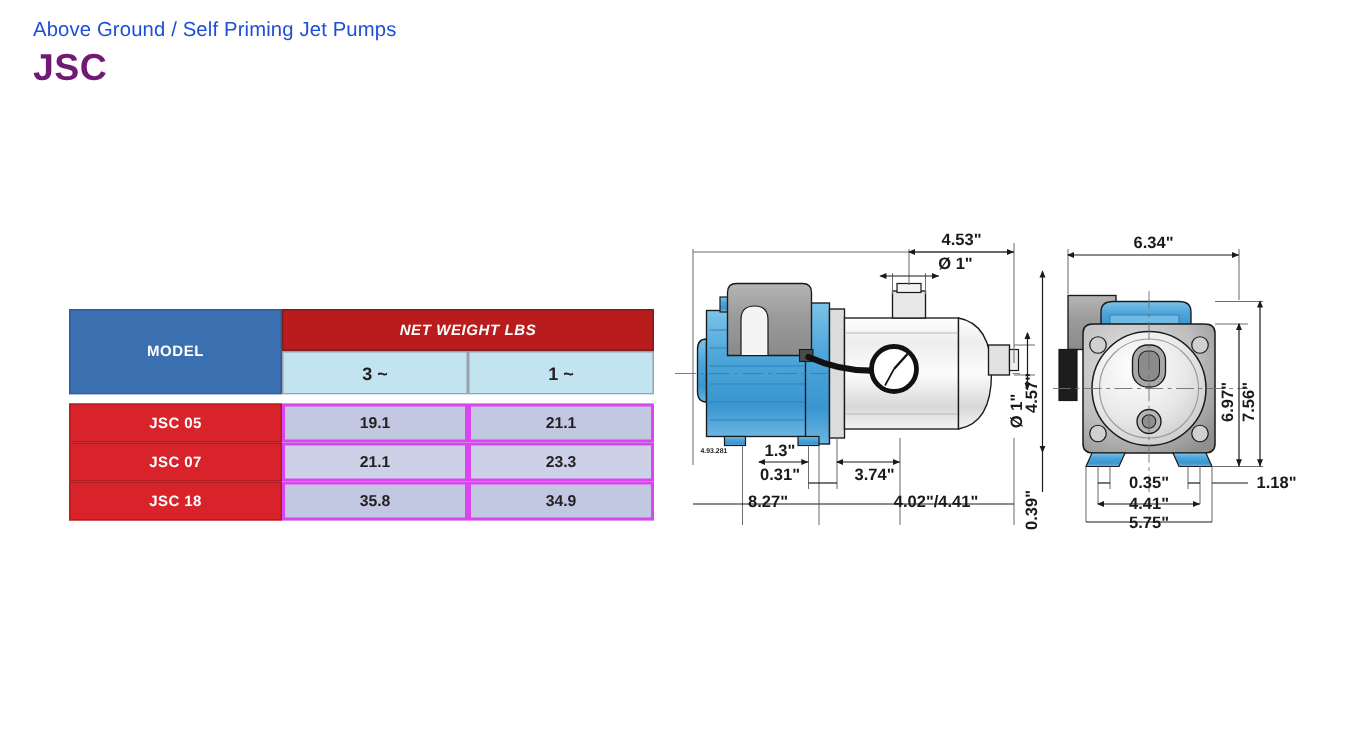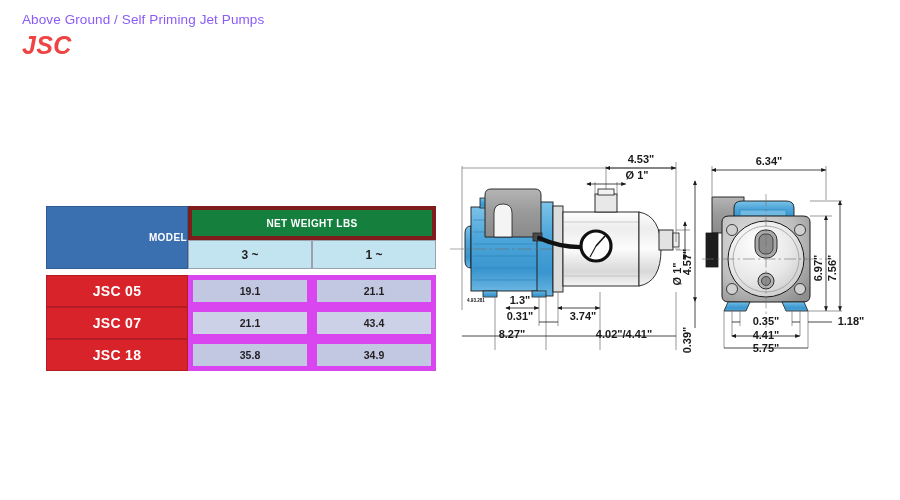--- a/index.html
+++ b/index.html
@@ -5,38 +5,38 @@
   html,body{margin:0;padding:0;}
   body{
     width:900px;height:500px;background:#ffffff;position:relative;overflow:hidden;
     font-family:"Liberation Sans","DejaVu Sans",sans-serif;
     -webkit-font-smoothing:antialiased;
   }
   .abs{position:absolute;}
 
   
   #header{left:22px;top:12px;}
-  #subtitle{font-size:13.5px;color:#8b5cf6;letter-spacing:.1px;white-space:nowrap;}
-  #family{font-size:25px;font-weight:bold;color:#ef4444;margin-top:4px;letter-spacing:.3px;font-style:italic;}
+  #subtitle{font-size:13.5px;color:#1d4ed8;letter-spacing:.1px;white-space:nowrap;}
+  #family{font-size:25px;font-weight:bold;color:#701a75;margin-top:4px;letter-spacing:.3px;}
 
   
   #table-wrap{left:46px;top:206px;width:390px;}
   table{border-collapse:separate;border-spacing:0;width:390px;table-layout:fixed;}
   th,td{
     font-size:9.5px;font-weight:bold;text-align:center;vertical-align:middle;
-    padding:0;border:5px solid #d946ef;
+    padding:0;border:2px solid #d946ef;
   }
   .h-model{background:#3a6fb0;color:#fff;height:53px;width:140px;
-           border:1px solid #2f5d96;font-size:10px;letter-spacing:.4px;text-align:right;}
-  .h-group{background:#15803d;color:#fff;height:26px;
-           border:4px solid #7f1d1d;font-size:10px;letter-spacing:.4px;}
+           border:1px solid #2f5d96;font-size:10px;letter-spacing:.4px;}
+  .h-group{background:#b91c1c;color:#fff;height:26px;
+           border:1px solid #7f1d1d;font-size:10px;letter-spacing:.4px;font-style:italic;}
   .h-sub{background:#c2e4f0;color:#231f20;height:27px;font-size:12px;font-weight:bold;
          border:1px solid #9aa0ad;}
   .spacer-row td{border:none;height:6px;background:#fff;padding:0;}
-  .c-model{background:#d8232a;color:#ffffff;height:22px;font-size:14px;
+  .c-model{background:#d8232a;color:#ffffff;height:22px;font-size:10px;
            border:1px solid #b41c23;letter-spacing:.3px;}
   .c-val{background:#c2c8e2;color:#231f20;height:22px;font-size:10.5px;font-weight:bold;}
   .c-val.alt{background:#ccd1e8;}
 
   
   #drawings{left:440px;top:150px;width:460px;height:230px;}
   svg{display:block;}
   .dimtext{font-family:"Liberation Sans","DejaVu Sans",sans-serif;
            font-size:11px;font-weight:bold;fill:#1a1a1a;}
   .tiny{font-family:"Liberation Sans","DejaVu Sans",sans-serif;
@@ -68,21 +68,21 @@
     </tr>
 
     <tr>
       <td class="c-model">JSC 05</td>
       <td class="c-val">19.1</td>
       <td class="c-val">21.1</td>
     </tr>
     <tr>
       <td class="c-model">JSC 07</td>
       <td class="c-val alt">21.1</td>
-      <td class="c-val alt">43.4</td>
+      <td class="c-val alt">23.3</td>
     </tr>
     <tr>
       <td class="c-model">JSC 18</td>
       <td class="c-val">35.8</td>
       <td class="c-val">34.9</td>
     </tr>
   </tbody>
     </table>
 </div>
 

